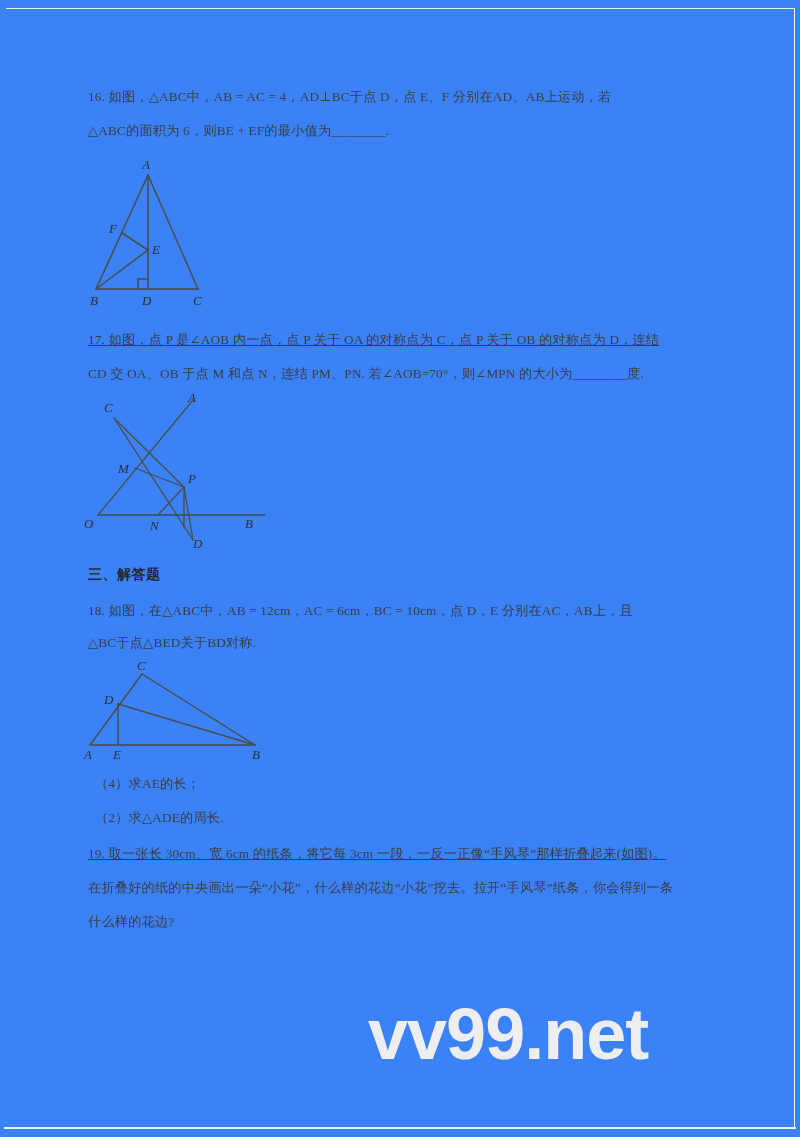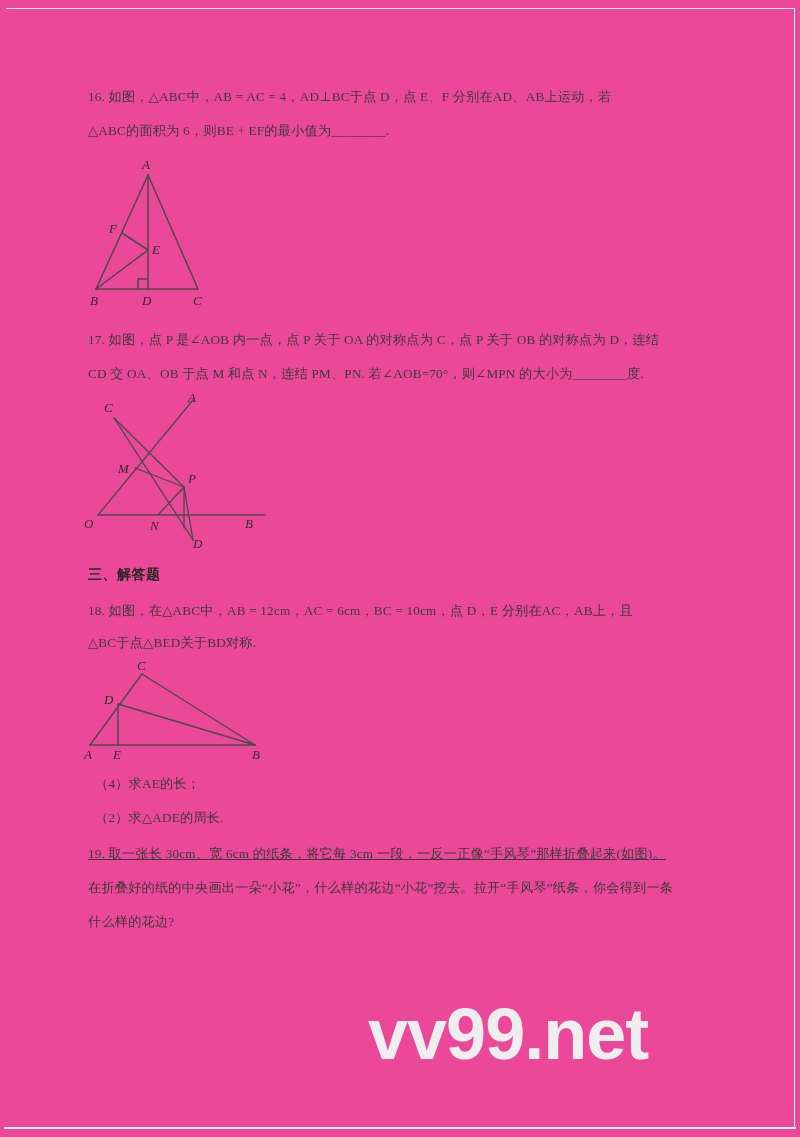--- a/index.html
+++ b/index.html
@@ -7,21 +7,21 @@
     padding: 0;
     background: #ffffff;
   }
   body {
     font-family: "Liberation Serif", "DejaVu Serif", serif;
   }
   #page {
     position: relative;
     width: 800px;
     height: 1137px;
-    background: #ec4899;
+    background: #3b82f6;
     overflow: hidden;
   }
   
   .page-edge-top {
     position: absolute;
     left: 6px; right: 6px; top: 8px;
     height: 1px;
     background: #f0f0f0;
   }
   .page-edge-bottom {
@@ -129,21 +129,21 @@
             <text x="72" y="99">E</text>
             <text x="10" y="150">B</text>
             <text x="62" y="150">D</text>
             <text x="113" y="150">C</text>
           </g>
         </svg>
       </div>
     </div>
 
     <div class="q-block" style="left:0;top:0;">
-      <div class="line" style="left:88px;top:331px;">17. 如图，点 P 是∠AOB 内一点，点 P 关于 OA 的对称点为 C，点 P 关于 OB 的对称点为 D，连结</div>
+      <div class="line" style="left:88px;top:331px;text-decoration:underline;">17. 如图，点 P 是∠AOB 内一点，点 P 关于 OA 的对称点为 C，点 P 关于 OB 的对称点为 D，连结</div>
       <div class="line" style="left:88px;top:365px;">CD 交 OA、OB 于点 M 和点 N，连结 PM、PN. 若∠AOB=70°，则∠MPN 的大小为________度.</div>
 
       <div class="figure" style="left:80px;top:388px;">
         <svg width="230" height="160" viewBox="0 0 230 160">
           <g stroke="#4a4a4a" stroke-width="1.3" fill="none" stroke-linecap="round">
 
             <line x1="18" y1="127" x2="185" y2="127"></line>
 
             <line x1="18" y1="127" x2="113" y2="12"></line>
 

